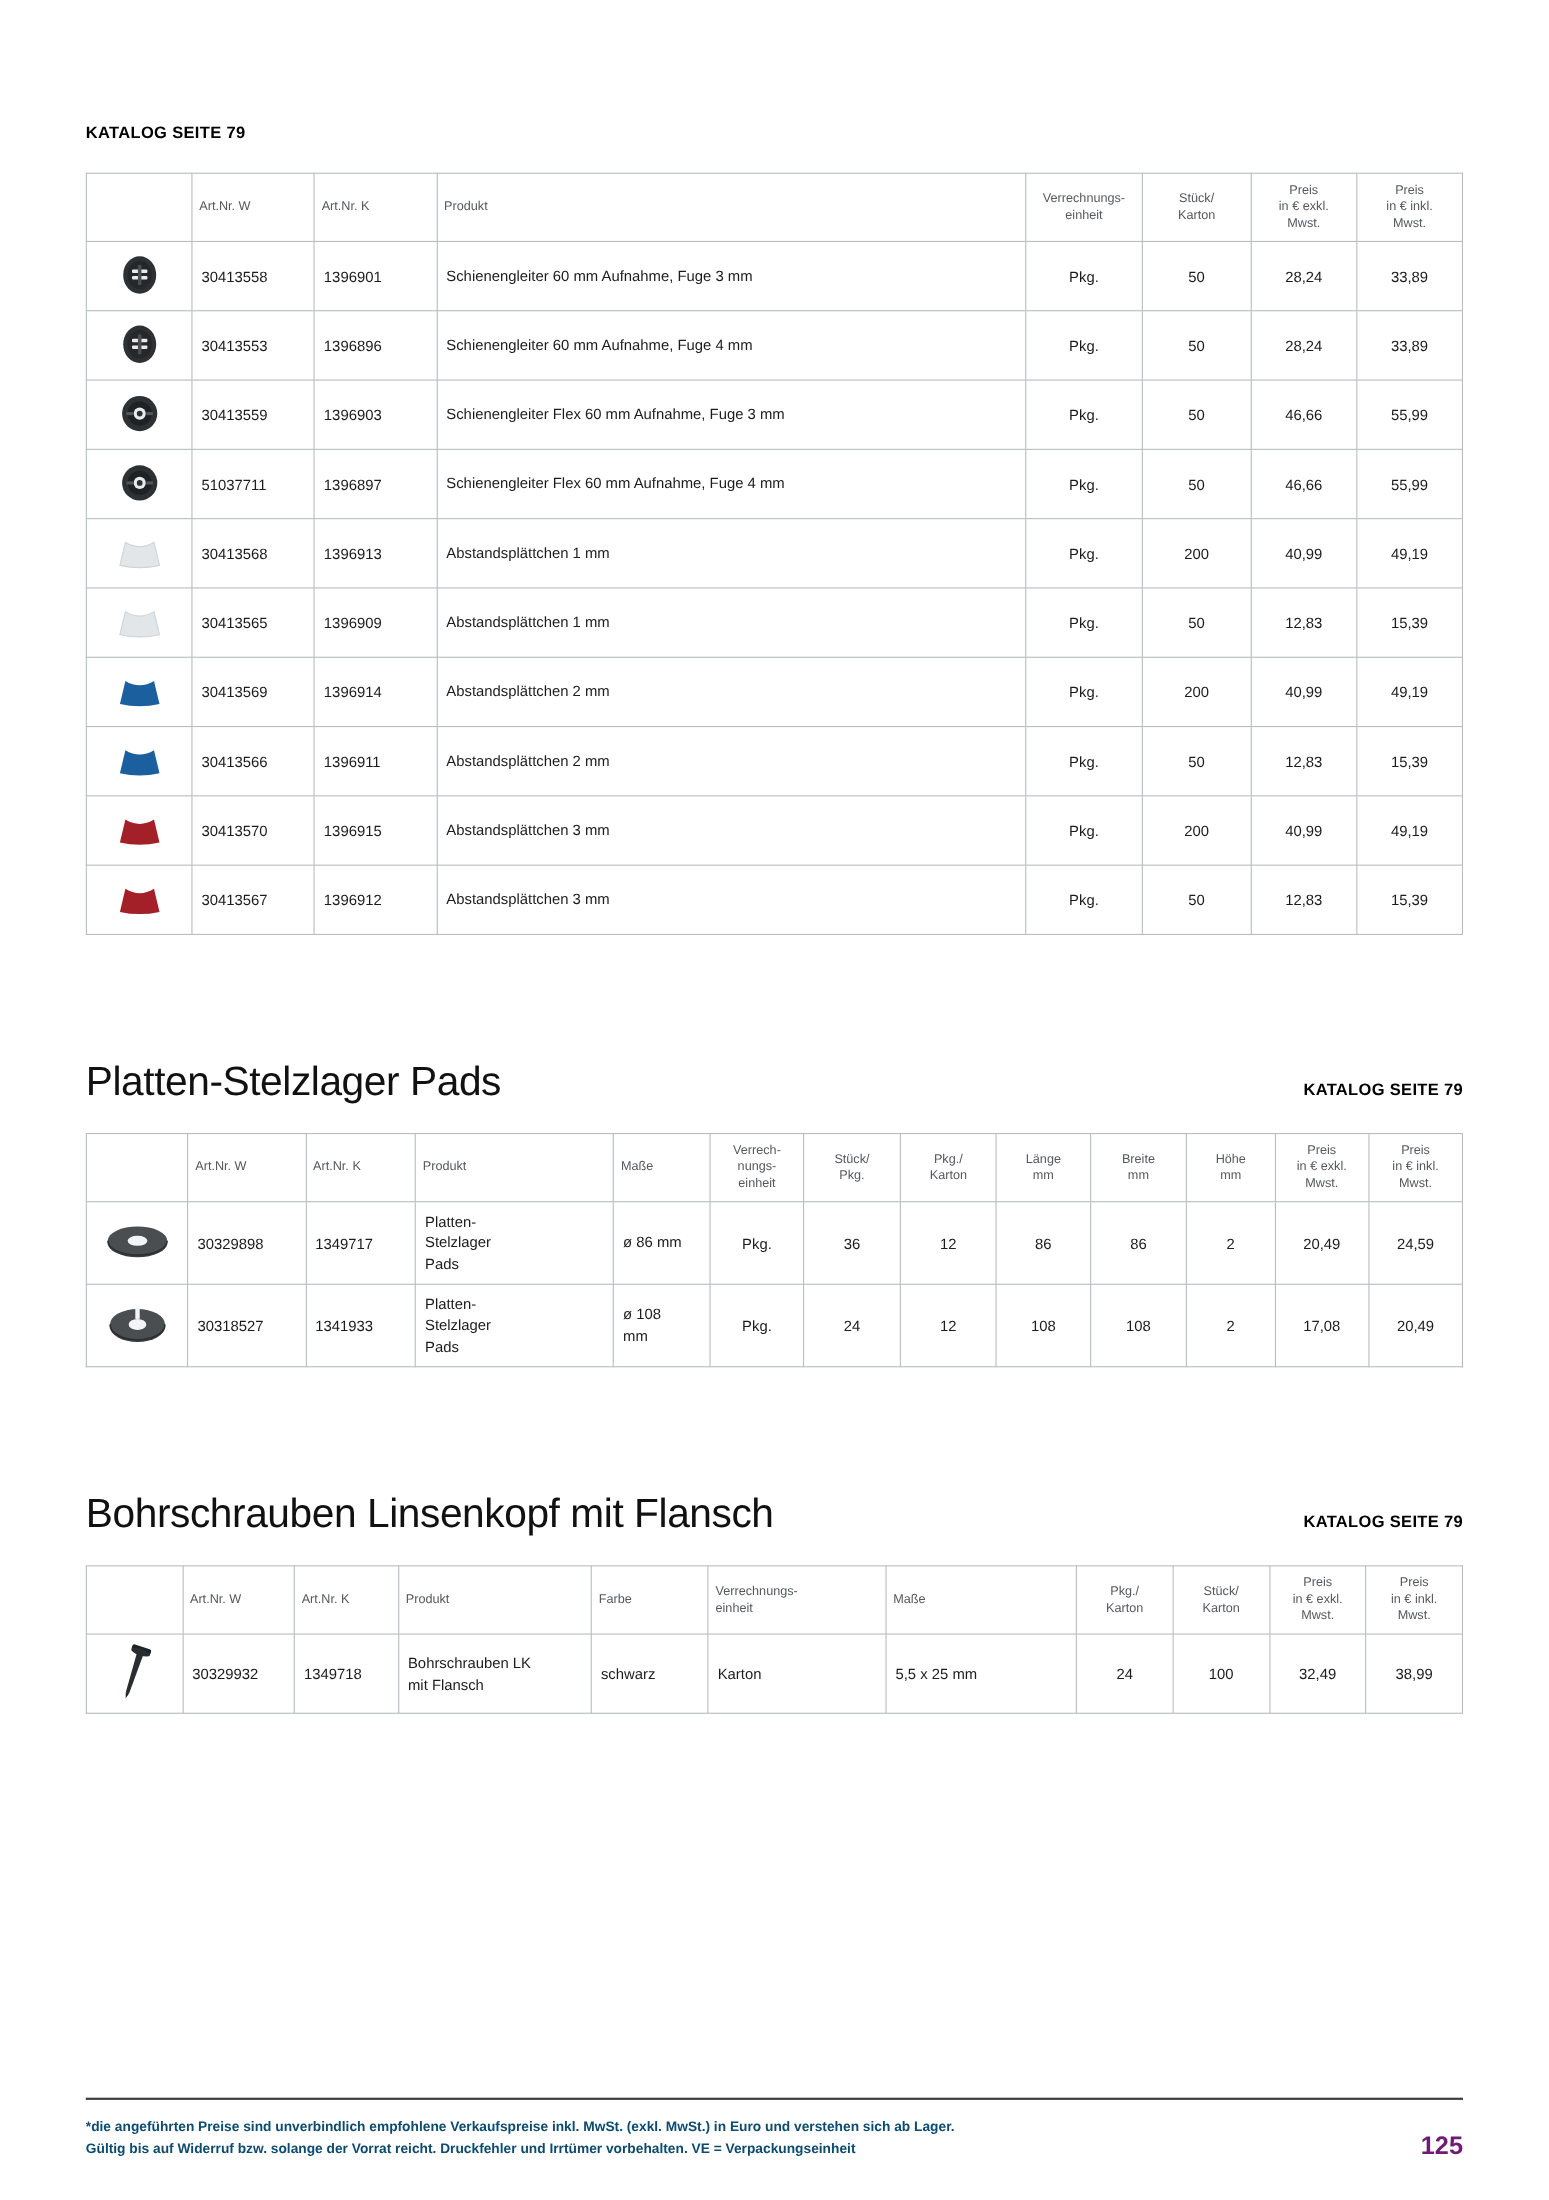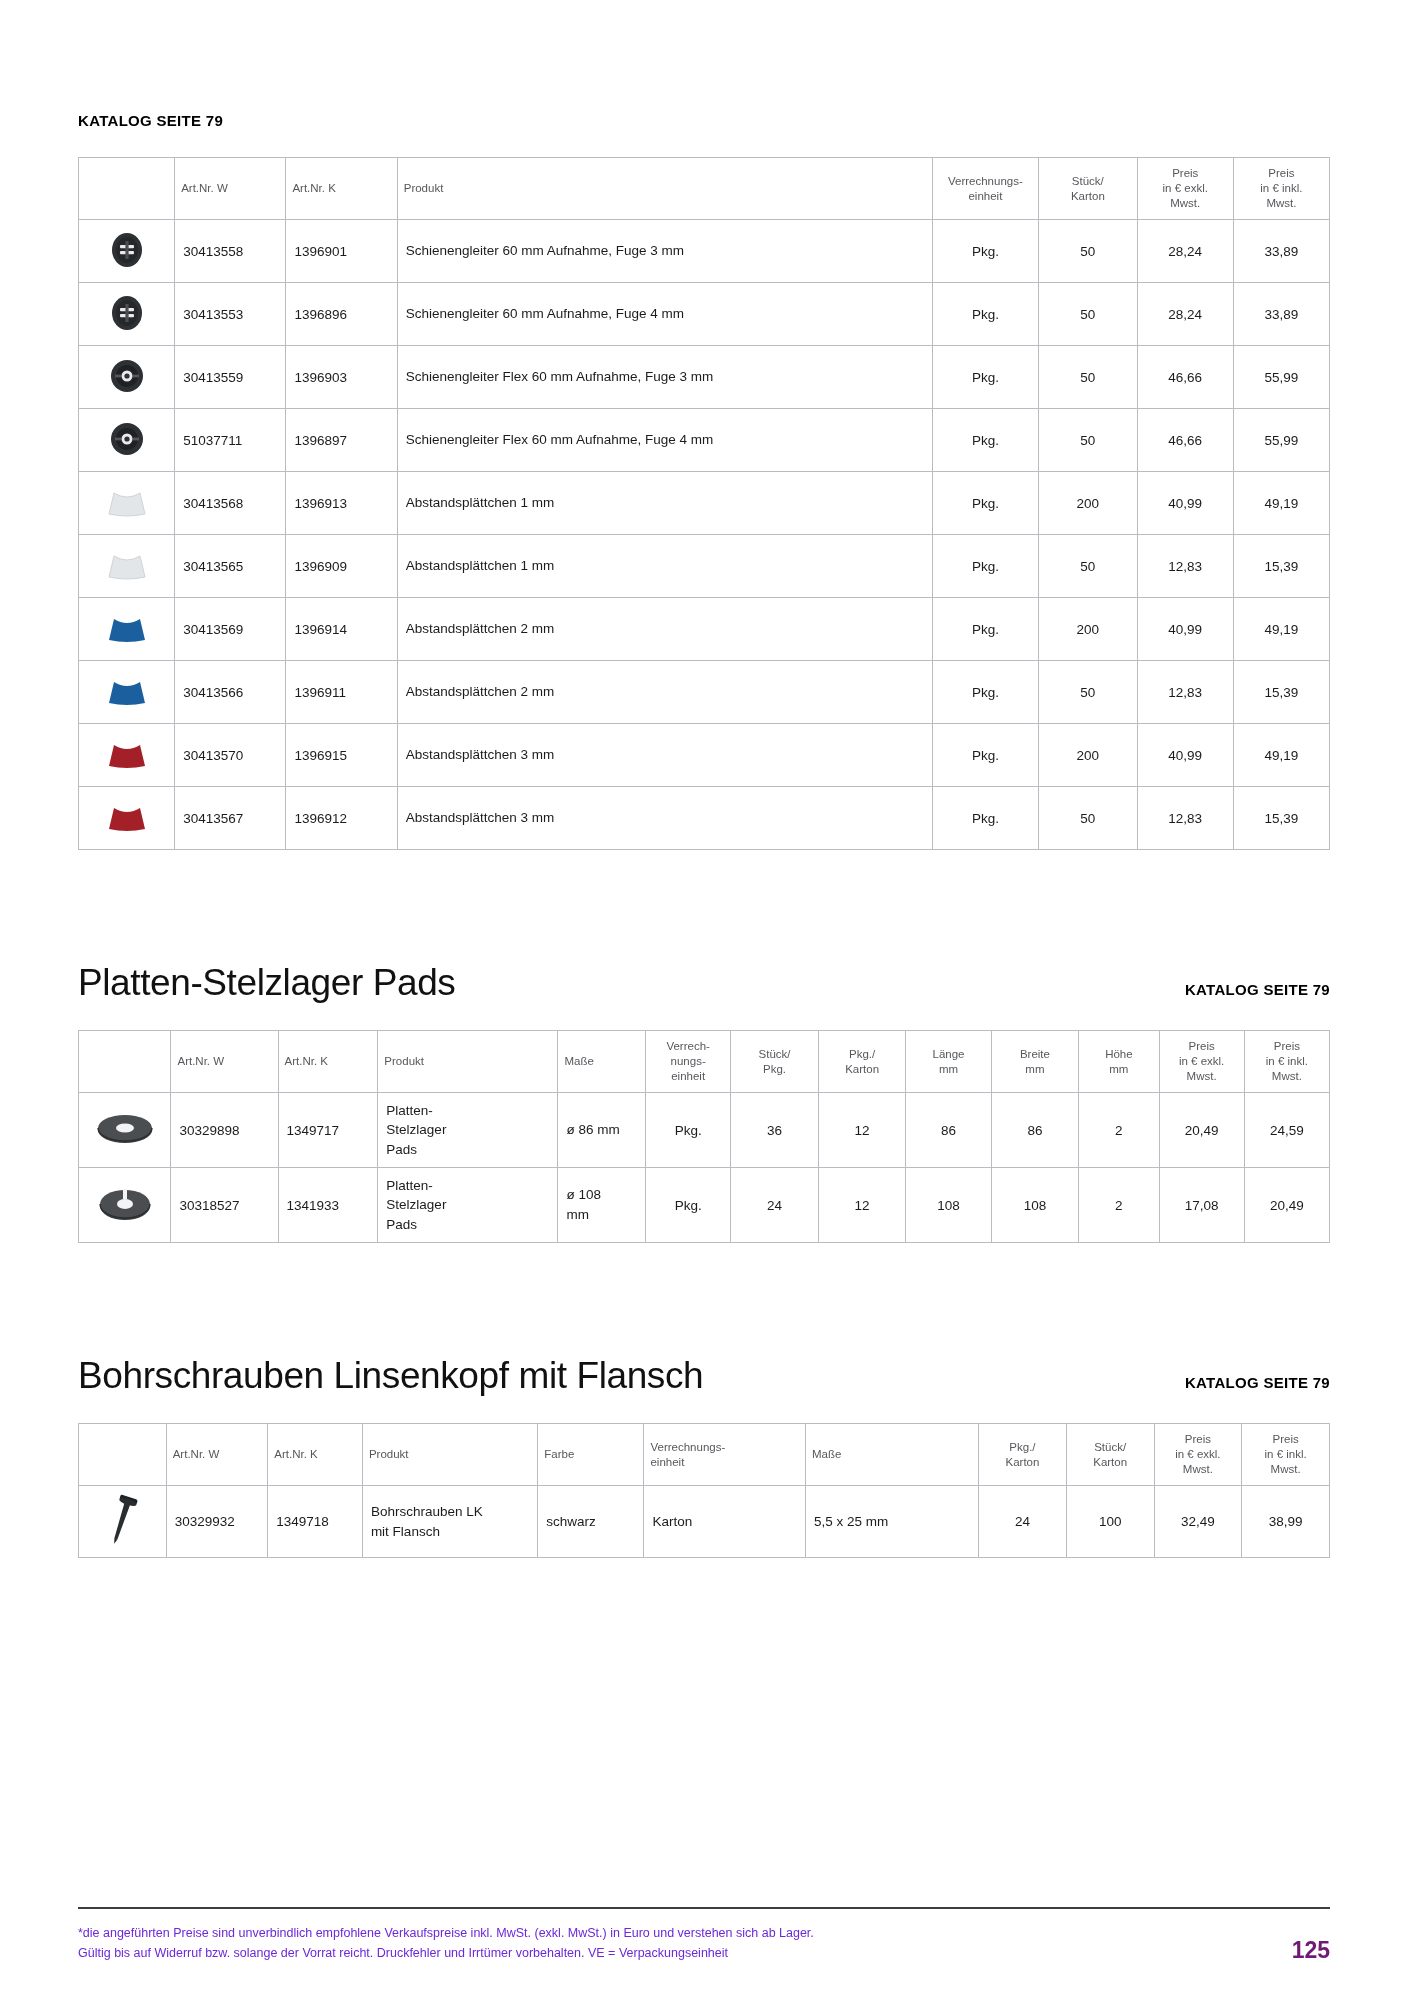--- a/index.html
+++ b/index.html
@@ -109,22 +109,23 @@
     margin-bottom: 14px;
   }
   .footer-body {
     display: flex;
     align-items: flex-end;
     justify-content: space-between;
   }
   .footer-text {
     font-size: 12.5px;
     line-height: 1.65;
-    color: #6d28d9;
+    color: #0c4a6e;
     max-width: 1050px;
+    font-weight: bold;
   }
   .page-num {
     font-size: 23px;
     font-weight: 700;
     color: #701a75;
     line-height: 1;
     padding-bottom: 2px;
     text-align: right;
   }
 </style>

